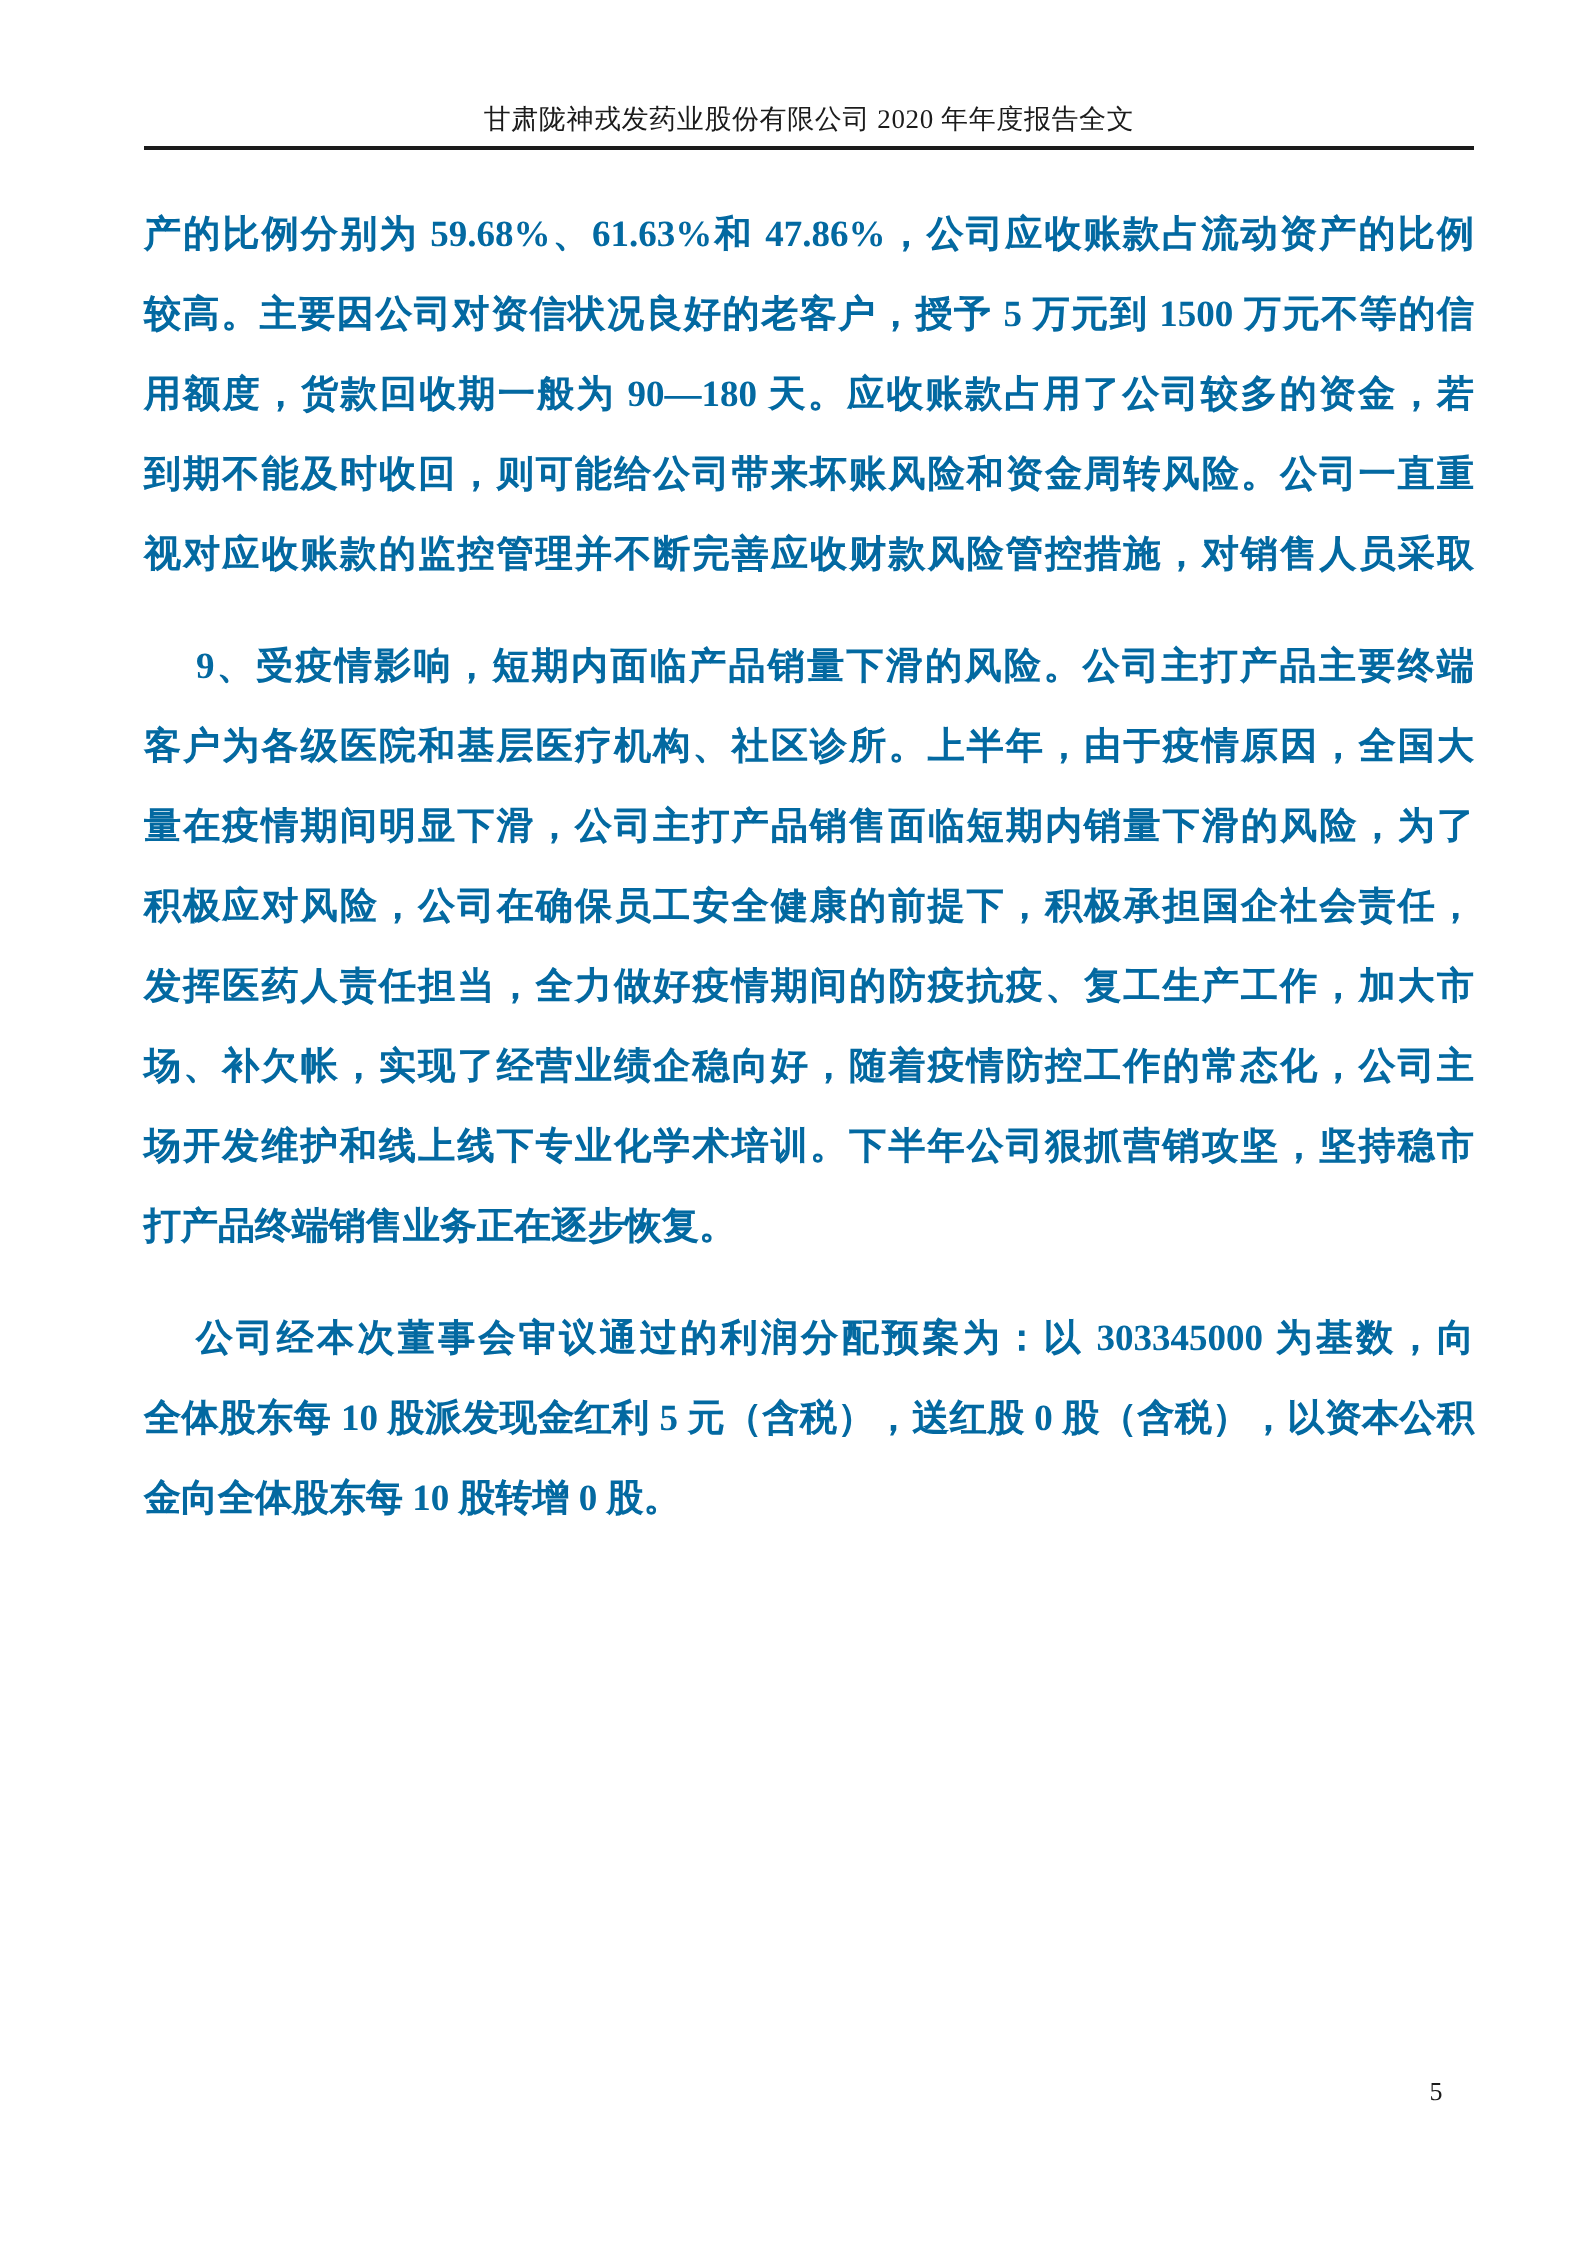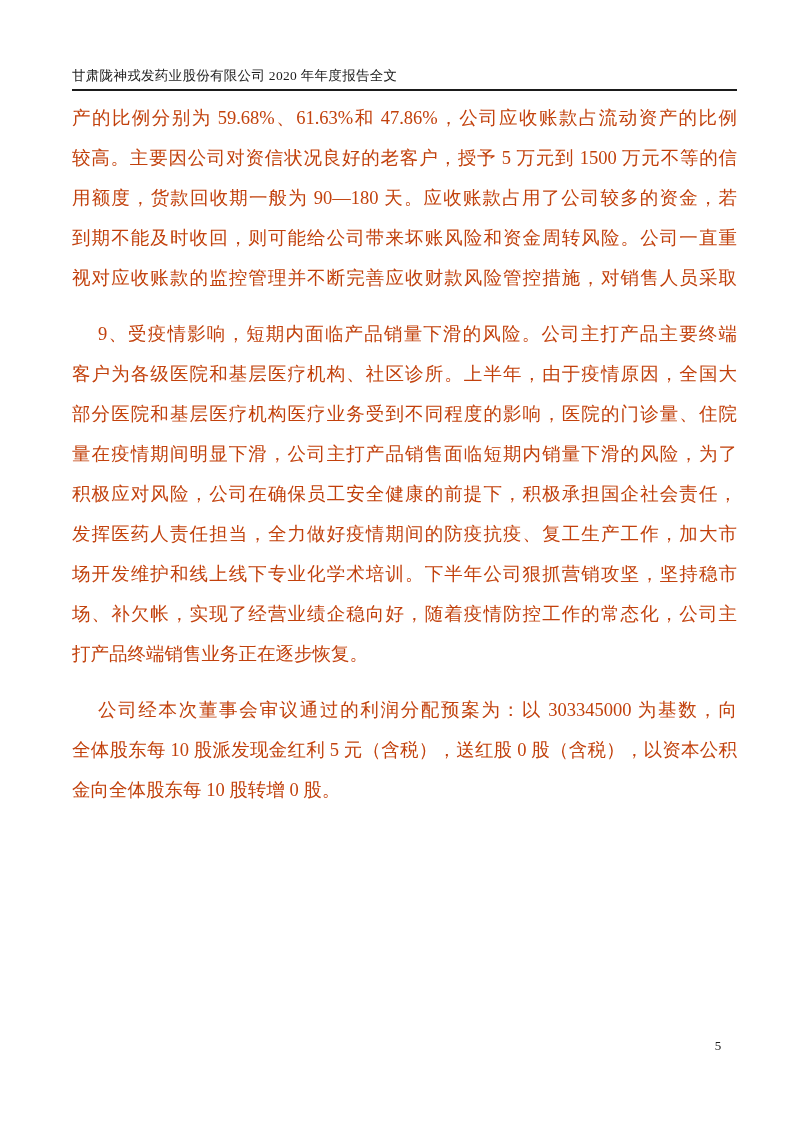--- a/index.html
+++ b/index.html
@@ -19,41 +19,40 @@
   .header {
     position: absolute;
     left: 72px;
     top: 0;
     width: 665px;
     height: 75px;
     box-sizing: border-box;
     border-bottom: 2px solid #1b1b1b;
     display: flex;
     align-items: flex-end;
-    justify-content: flex-start;
+    justify-content: center;
     padding-bottom: 4px;
-    margin-top: 16px;
   }
   .header-title {
     font-size: 13.5px;
     letter-spacing: 0.3px;
     white-space: nowrap;
     color: #1b1b1b;
   }
   .doc-body {
     position: absolute;
     left: 72px;
     top: 98px;
     width: 665px;
   }
   .para {
     margin: 0 0 16px 0;
     font-size: 18.5px;
-    font-weight: normal;
-    color: #c2410c;
+    font-weight: bold;
+    color: #0369a1;
   }
   .line {
     line-height: 40px;
     height: 40px;
     text-align: justify;
     text-align-last: justify;
     white-space: nowrap;
     overflow: visible;
   }
   .line.last {
@@ -85,26 +84,25 @@
       <div class="para">
         <div class="line">产的比例分别为 59.68%、61.63%和 47.86%，公司应收账款占流动资产的比例</div>
         <div class="line">较高。主要因公司对资信状况良好的老客户，授予 5 万元到 1500 万元不等的信</div>
         <div class="line">用额度，货款回收期一般为 90—180 天。应收账款占用了公司较多的资金，若</div>
         <div class="line">到期不能及时收回，则可能给公司带来坏账风险和资金周转风险。公司一直重</div>
         <div class="line">视对应收账款的监控管理并不断完善应收财款风险管控措施，对销售人员采取</div>
       </div>
       <div class="para">
         <div class="line indent">9、受疫情影响，短期内面临产品销量下滑的风险。公司主打产品主要终端</div>
         <div class="line">客户为各级医院和基层医疗机构、社区诊所。上半年，由于疫情原因，全国大</div>
-        <div class="line">部分医院和基层医疗机构医疗业务受到不同程度的影响，医院的门诊量、住院</div>
         <div class="line">量在疫情期间明显下滑，公司主打产品销售面临短期内销量下滑的风险，为了</div>
         <div class="line">积极应对风险，公司在确保员工安全健康的前提下，积极承担国企社会责任，</div>
         <div class="line">发挥医药人责任担当，全力做好疫情期间的防疫抗疫、复工生产工作，加大市</div>
+        <div class="line">场、补欠帐，实现了经营业绩企稳向好，随着疫情防控工作的常态化，公司主</div>
         <div class="line">场开发维护和线上线下专业化学术培训。下半年公司狠抓营销攻坚，坚持稳市</div>
-        <div class="line">场、补欠帐，实现了经营业绩企稳向好，随着疫情防控工作的常态化，公司主</div>
         <div class="line last">打产品终端销售业务正在逐步恢复。</div>
       </div>
       <div class="para">
         <div class="line indent">公司经本次董事会审议通过的利润分配预案为：以 303345000 为基数，向</div>
         <div class="line">全体股东每 10 股派发现金红利 5 元（含税），送红股 0 股（含税），以资本公积</div>
         <div class="line last">金向全体股东每 10 股转增 0 股。</div>
       </div>
     </div>
 
   <div class="page-number">5</div>

